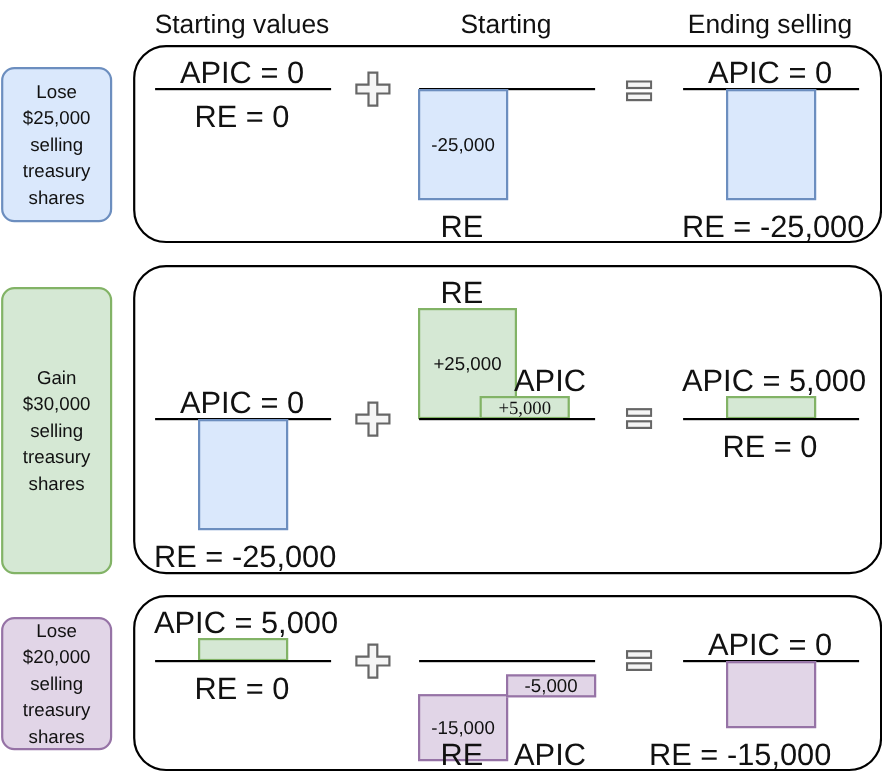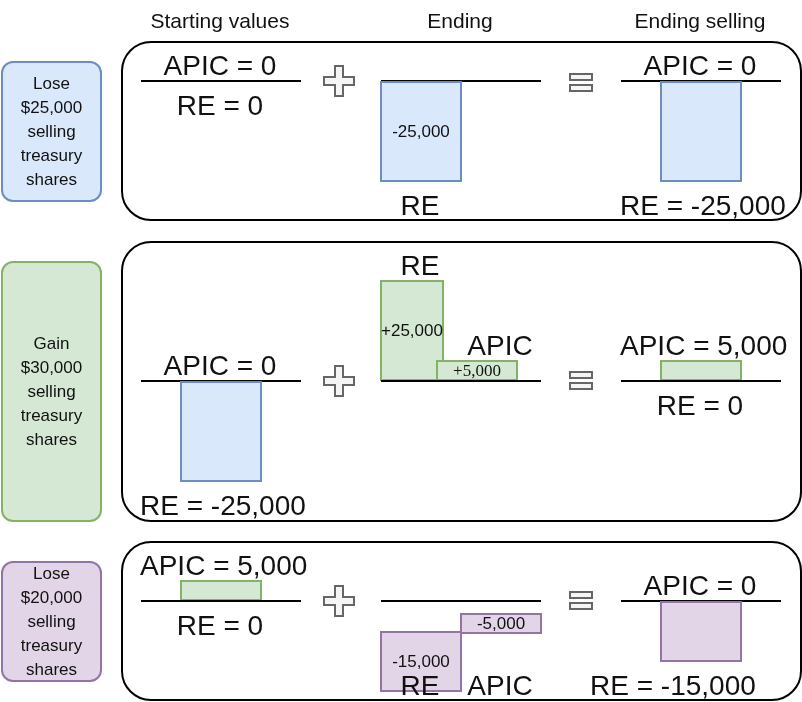--- a/index.html
+++ b/index.html
@@ -1,37 +1,37 @@
 <!DOCTYPE html>
 <html><head>
 <meta charset="utf-8">
 <style>
   html, body { margin: 0; padding: 0; background: #ffffff; }
   body { width: 802px; height: 702px; position: relative; overflow: hidden;
          font-family: "Liberation Sans", sans-serif; color: #111; }
   .abs { position: absolute; }
-  .hdr { font-size: 21px; text-align: center; width: 200px; top: 9px; }
+  .hdr { font-size: 24px; text-align: center; width: 200px; top: 9px; }
   .label { position: absolute; border-radius: 12px; border: 2px solid; box-sizing: border-box;
            font-size: 17px; line-height: 24px; text-align: center; display: flex;
            align-items: center; justify-content: center; white-space: pre-line; }
   .panel { position: absolute; border: 2px solid #000; border-radius: 30px; box-sizing: border-box; }
   .txt { position: absolute; font-size: 28px; text-align: center; white-space: nowrap; }
   .hline { position: absolute; height: 2px; background: #000; }
   .bar { position: absolute; box-sizing: border-box; border: 2px solid; display: flex;
          align-items: center; justify-content: center; font-size: 17px; }
   .blue { background: #dae8fc; border-color: #6c8ebf; }
   .green { background: #d5e8d4; border-color: #82b366; }
   .purple { background: #e1d5e7; border-color: #9673a6; }
   .op { position: absolute; }
 </style>
 </head>
 <body>
 
 <div class="abs hdr" style="left:120px;">Starting values</div>
-<div class="abs hdr" style="left:360px;">Ending</div>
+<div class="abs hdr" style="left:360px;">Starting</div>
 <div class="abs hdr" style="left:600px;">Ending selling</div>
 
 <div class="label blue" style="left:1px;top:61px;width:101px;height:141px;">Lose
 $25,000
 selling
 treasury
 shares</div>
 <div class="panel" style="left:121px;top:41px;width:681px;height:180px;"></div>
 
 <div class="txt" style="left:140px;top:50px;width:160px;">APIC = 0</div>
@@ -68,21 +68,21 @@
 <div class="txt" style="left:140px;top:350px;width:160px;">APIC = 0</div>
 <div class="hline" style="left:141px;top:380px;width:160px;"></div>
 <div class="bar blue" style="left:180px;top:381px;width:82px;height:101px;"></div>
 <div class="txt" style="left:140px;top:490px;width:160px;">RE = -25,000</div>
 
 <svg class="op" style="left:322px;top:364px;" width="36" height="36">
   <path d="M13 2h8v11h11v8h-11v11h-8v-11h-11v-8h11z" fill="#f5f5f5" stroke="#666" stroke-width="2"></path>
 </svg>
 
 <div class="txt" style="left:380px;top:250px;width:80px;">RE</div>
-<div class="bar green" style="left:380px;top:280px;width:64px;height:101px;">
+<div class="bar green" style="left:380px;top:280px;width:90px;height:101px;">
     <span>+25,000</span>
   </div>
 <div class="txt" style="left:460px;top:330px;width:80px;">APIC</div>
 <div class="bar green" style="left:436px;top:360px;width:82px;height:21px;font-family:Liberation Serif, serif;">
     <span>+5,000</span>
   </div>
 <div class="hline" style="left:381px;top:380px;width:160px;"></div>
 
 <svg class="op" style="left:569px;top:371px;" width="24" height="20">
   <rect x="1" y="1" width="22" height="6" fill="#f5f5f5" stroke="#666" stroke-width="2"></rect>

